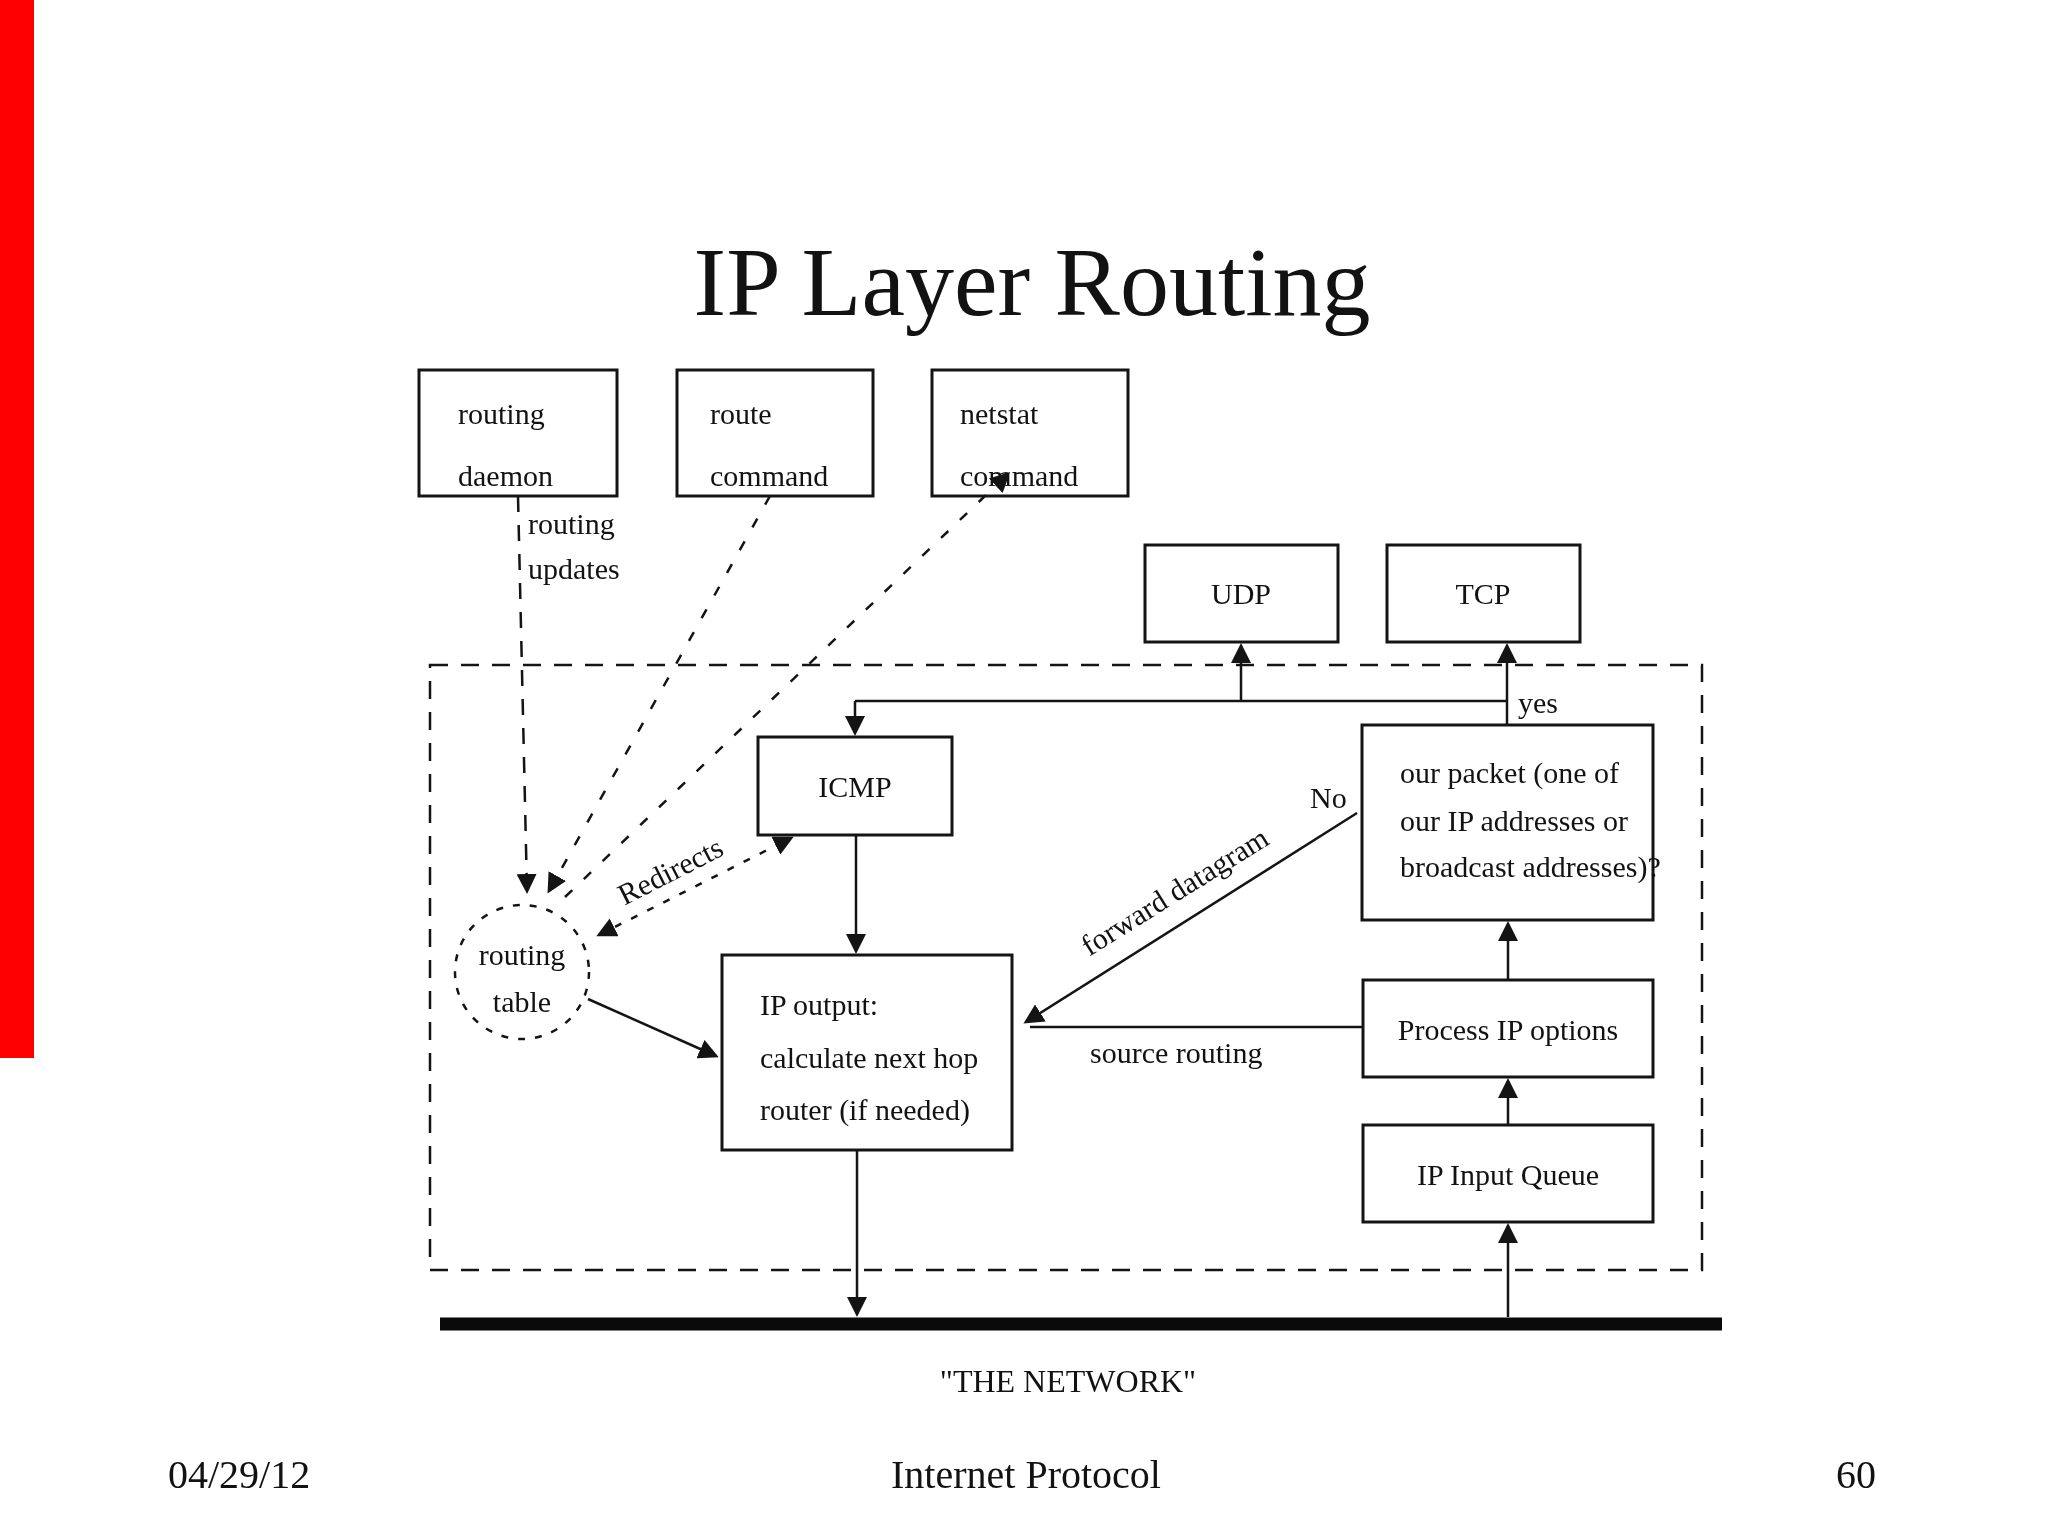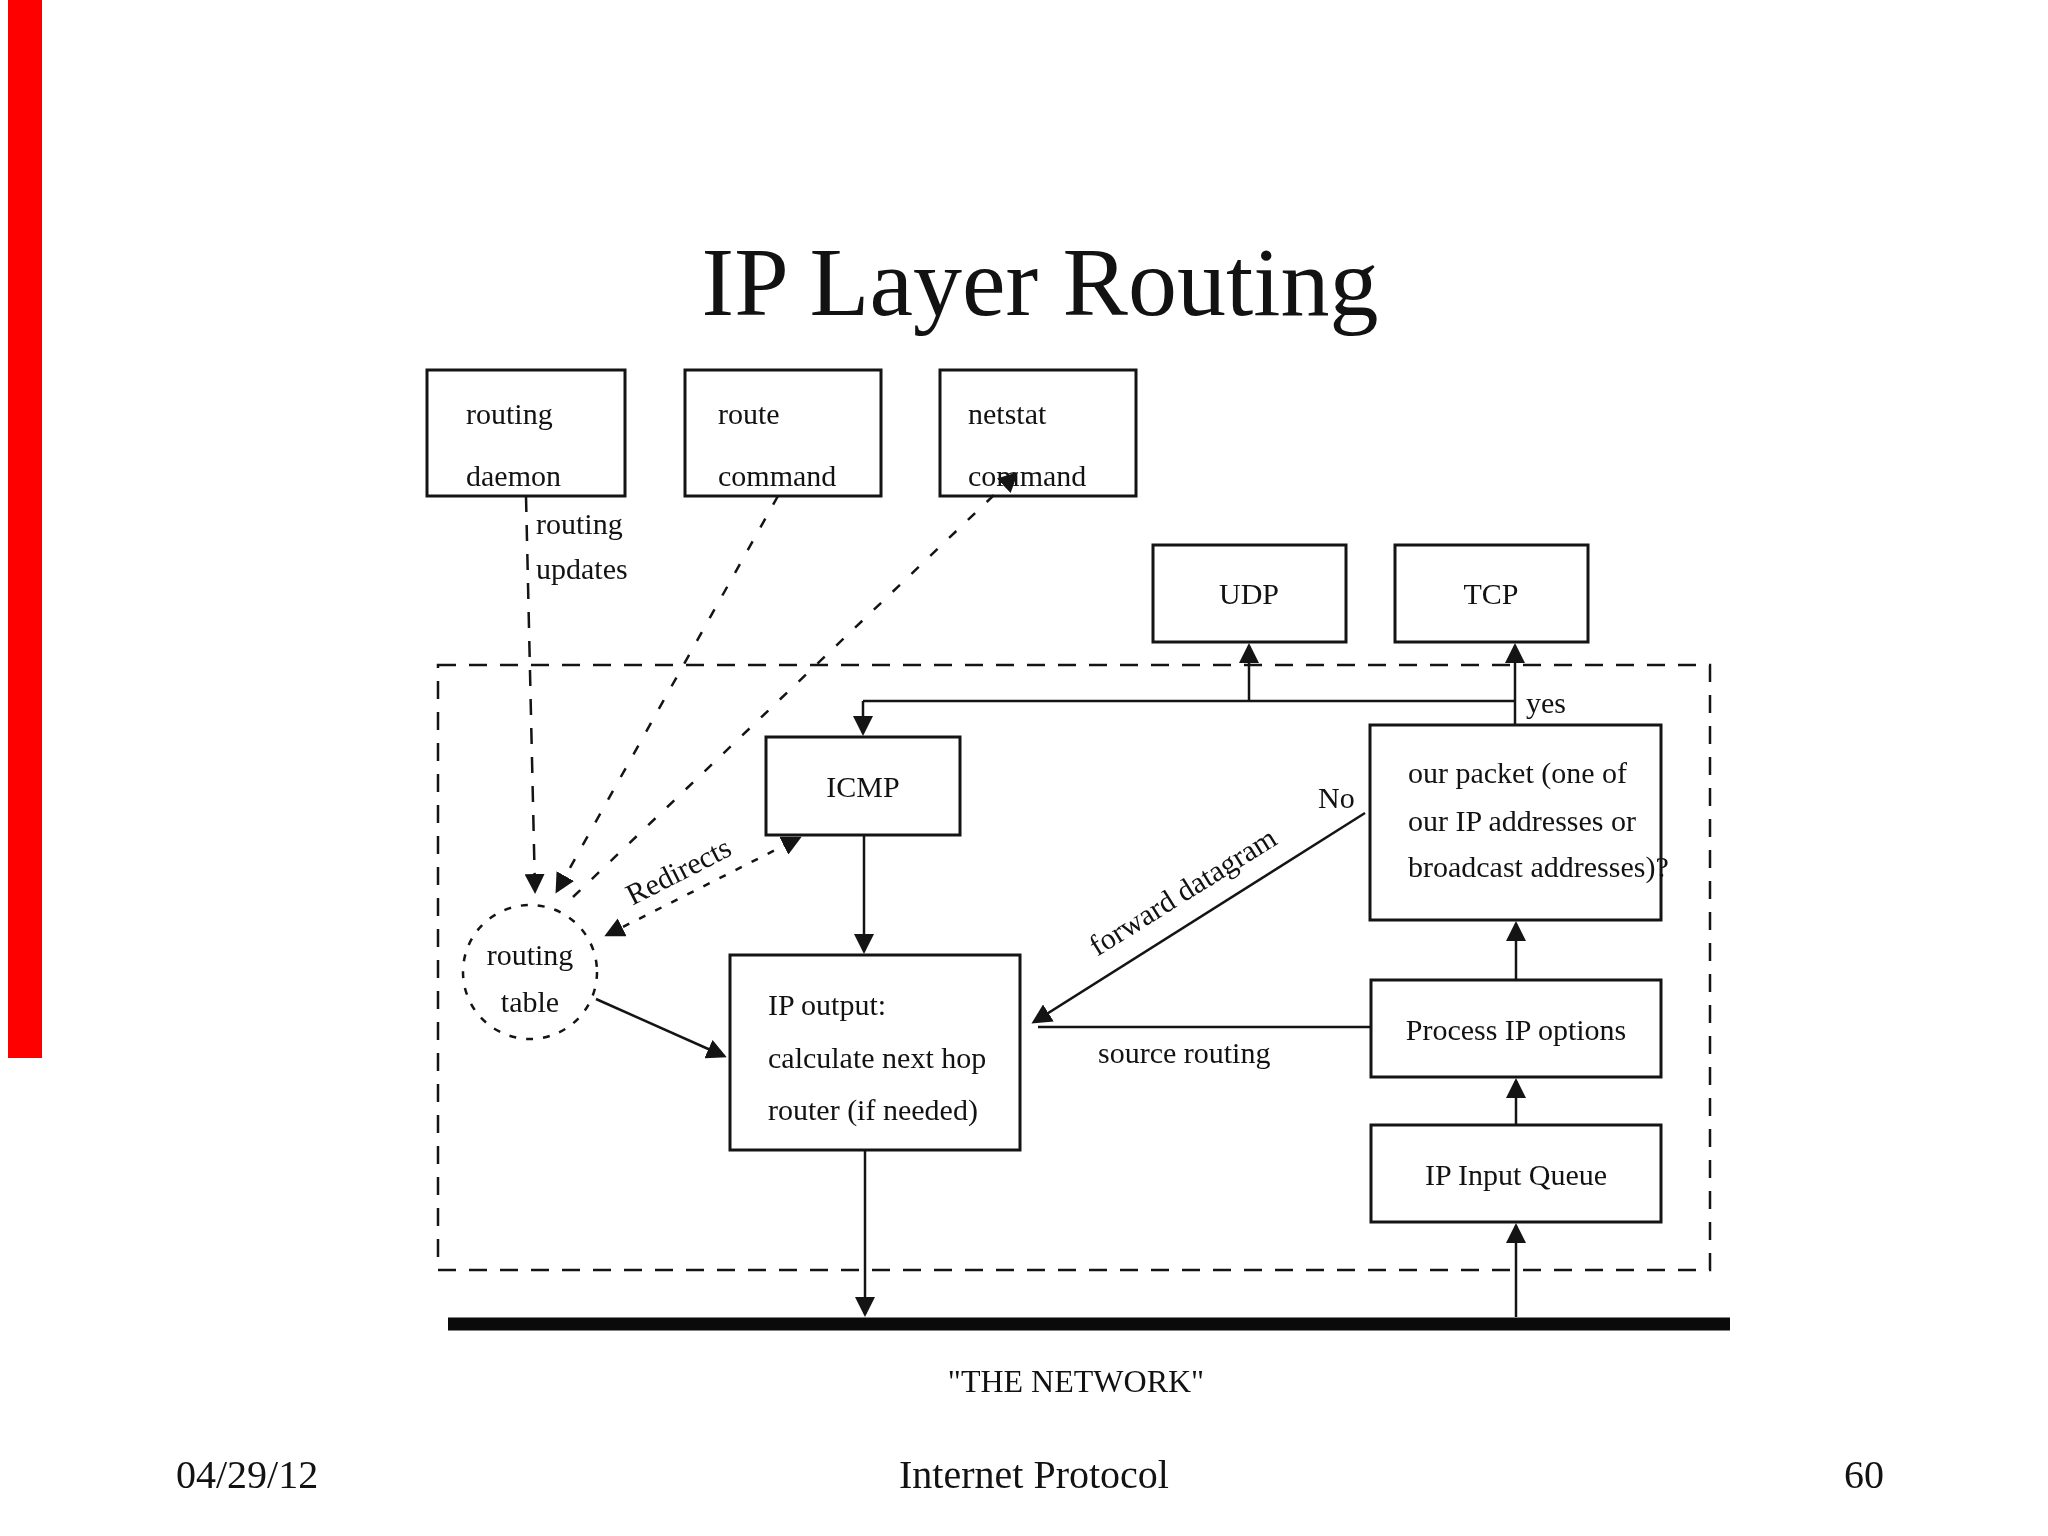--- a/index.html
+++ b/index.html
@@ -3,21 +3,20 @@
 <meta charset="utf-8">
 <style>
   html, body { margin: 0; padding: 0; background: #ffffff; }
   .slide {
     position: relative;
     width: 1922px;
     height: 1536px;
     background: #ffffff;
     overflow: hidden;
     font-family: "Liberation Serif", "DejaVu Serif", serif;
-    margin-left: 8px;
   }
   .red-bar {
     position: absolute;
     left: 0; top: 0;
     width: 34px; height: 1058px;
     background: #ff0000;
   }
   svg.diagram { position: absolute; left: 0; top: 0; }
   svg.diagram text {
     font-family: "Liberation Serif", "DejaVu Serif", serif;

